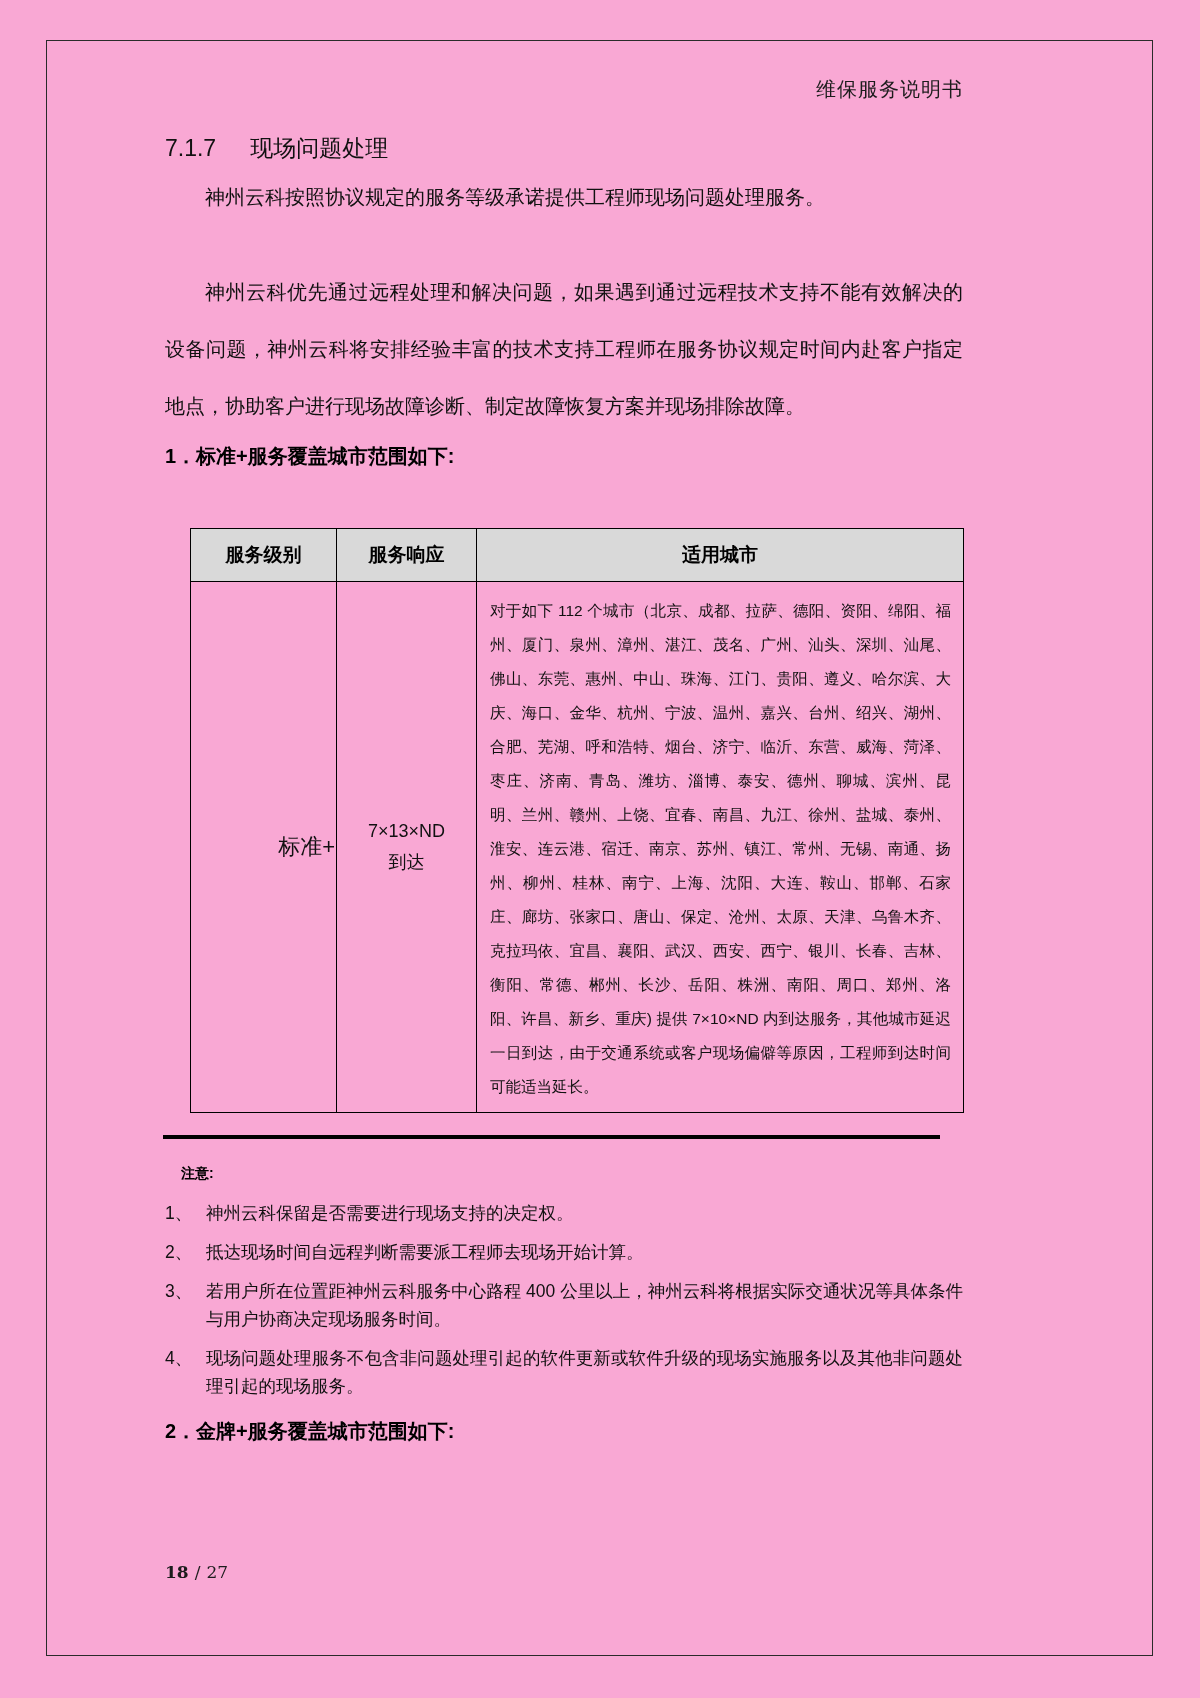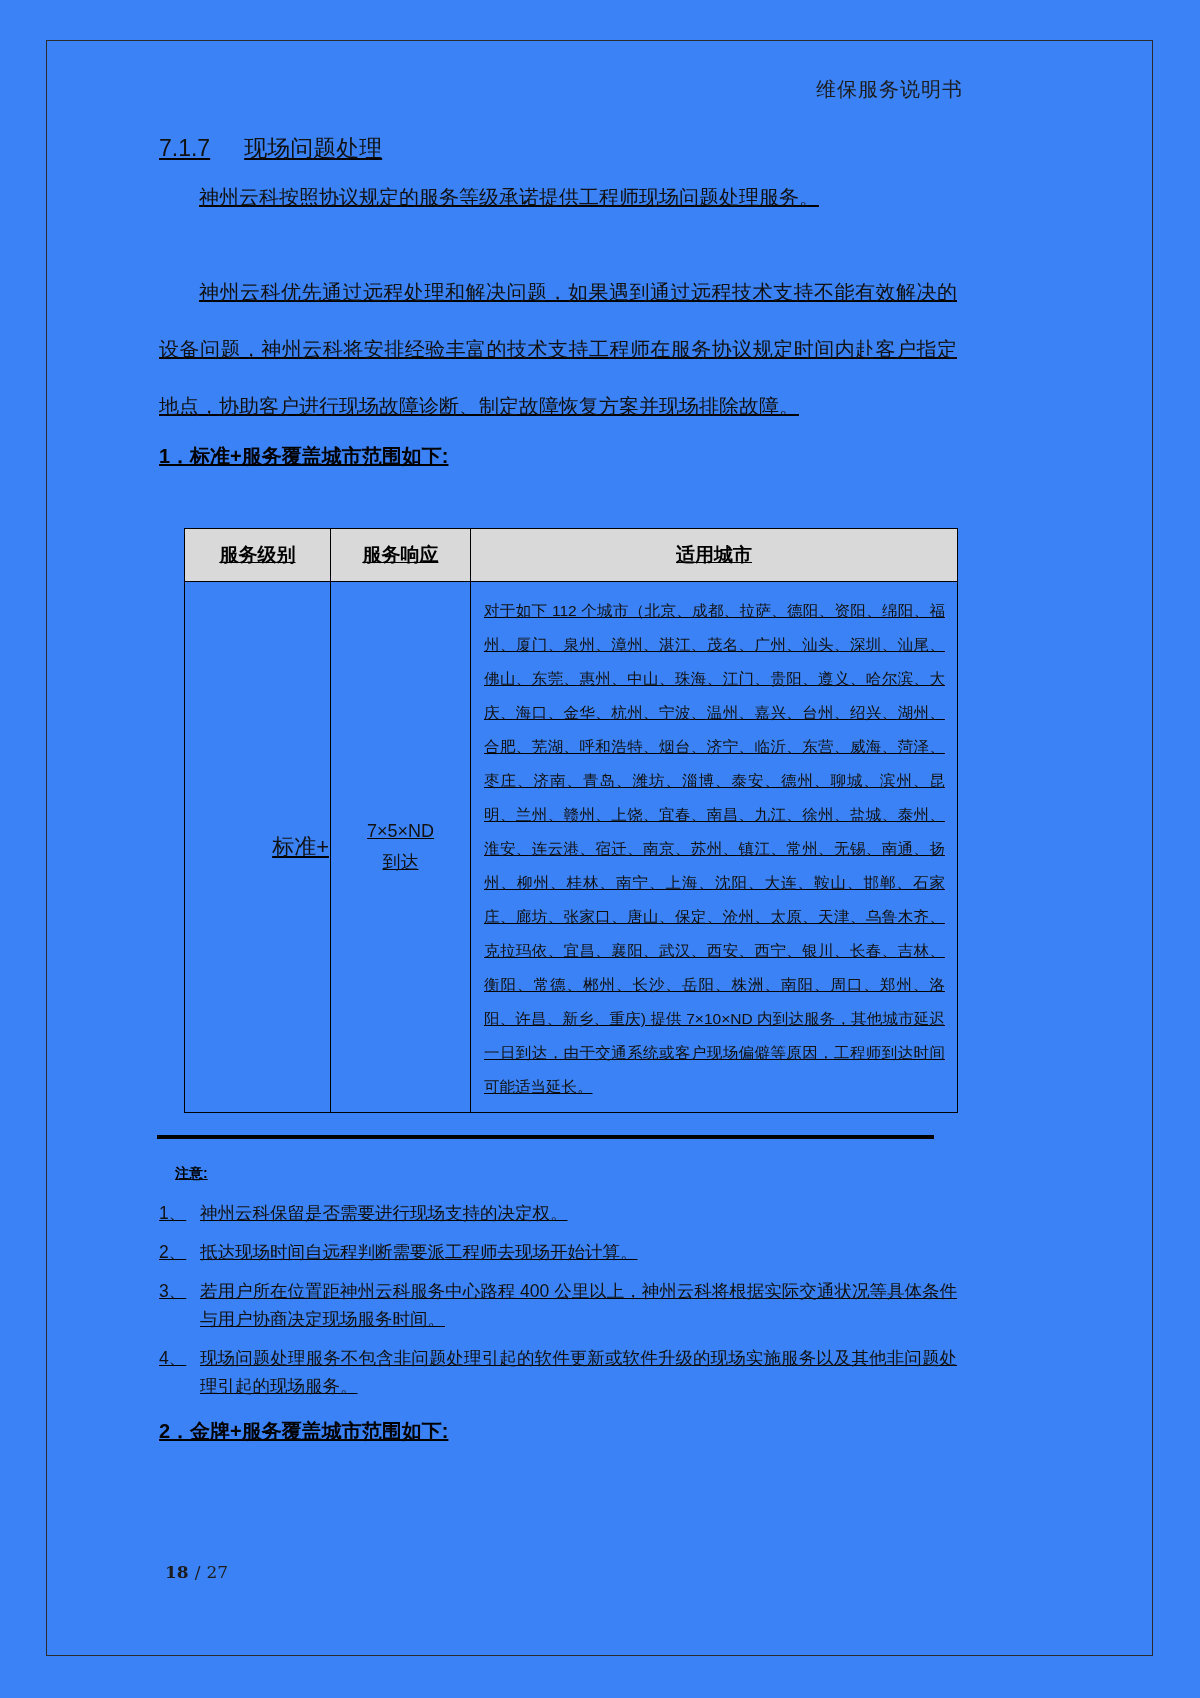--- a/index.html
+++ b/index.html
@@ -1,19 +1,19 @@
 <!DOCTYPE html>
 <html lang="zh"><head>
 <meta charset="utf-8">
 <style>
   html,body { margin:0; padding:0; background:#888; }
   .page {
     position:relative;
     width:1200px; height:1698px;
-    background:#3b82f6;
+    background:#f9a8d4;
     margin:0 auto;
     font-family:"Liberation Sans", sans-serif;
     color:#000;
     overflow:hidden;
   }
   .page-border {
     position:absolute;
     left:46px; top:40px; right:47px; bottom:42px;
     border:1px solid #2b2b2b;
     pointer-events:none;
@@ -22,21 +22,21 @@
     position:absolute;
     top:76px; left:165px; width:798px;
     text-align:right;
     font-family:"DejaVu Serif", serif;
     font-size:20px;
     color:#1c1c1c;
     letter-spacing:1px;
   }
   .content {
     position:absolute;
-    left:159px; top:0; width:798px;text-decoration:underline;
+    left:165px; top:0; width:798px;
   }
   .section-title {
     margin-top:133px;
     font-size:23px;
     color:#111;
     line-height:30px;
   }
   .section-title .sec-num { margin-right:34px; }
   .para {
     font-size:20px;
@@ -162,21 +162,21 @@
         <tr>
           <th>服务级别</th>
           <th>服务响应</th>
           <th>适用城市</th>
         </tr>
       </thead>
       <tbody>
         <tr>
           <td class="cell-level">标准+</td>
           <td class="cell-response">
-            <div>7×5×ND</div>
+            <div>7×13×ND</div>
             <div>到达</div>
           </td>
           <td class="cell-cities">对于如下 112 个城市（北京、成都、拉萨、德阳、资阳、绵阳、福州、厦门、泉州、漳州、湛江、茂名、广州、汕头、深圳、汕尾、佛山、东莞、惠州、中山、珠海、江门、贵阳、遵义、哈尔滨、大庆、海口、金华、杭州、宁波、温州、嘉兴、台州、绍兴、湖州、合肥、芜湖、呼和浩特、烟台、济宁、临沂、东营、威海、菏泽、枣庄、济南、青岛、潍坊、淄博、泰安、德州、聊城、滨州、昆明、兰州、赣州、上饶、宜春、南昌、九江、徐州、盐城、泰州、淮安、连云港、宿迁、南京、苏州、镇江、常州、无锡、南通、扬州、柳州、桂林、南宁、上海、沈阳、大连、鞍山、邯郸、石家庄、廊坊、张家口、唐山、保定、沧州、太原、天津、乌鲁木齐、克拉玛依、宜昌、襄阳、武汉、西安、西宁、银川、长春、吉林、衡阳、常德、郴州、长沙、岳阳、株洲、南阳、周口、郑州、洛阳、许昌、新乡、重庆) 提供 7×10×ND 内到达服务，其他城市延迟一日到达，由于交通系统或客户现场偏僻等原因，工程师到达时间可能适当延长。</td>
         </tr>
       </tbody>
     </table>
 
     <div class="thick-rule"></div>
 
     <div class="note-label">注意:</div>

